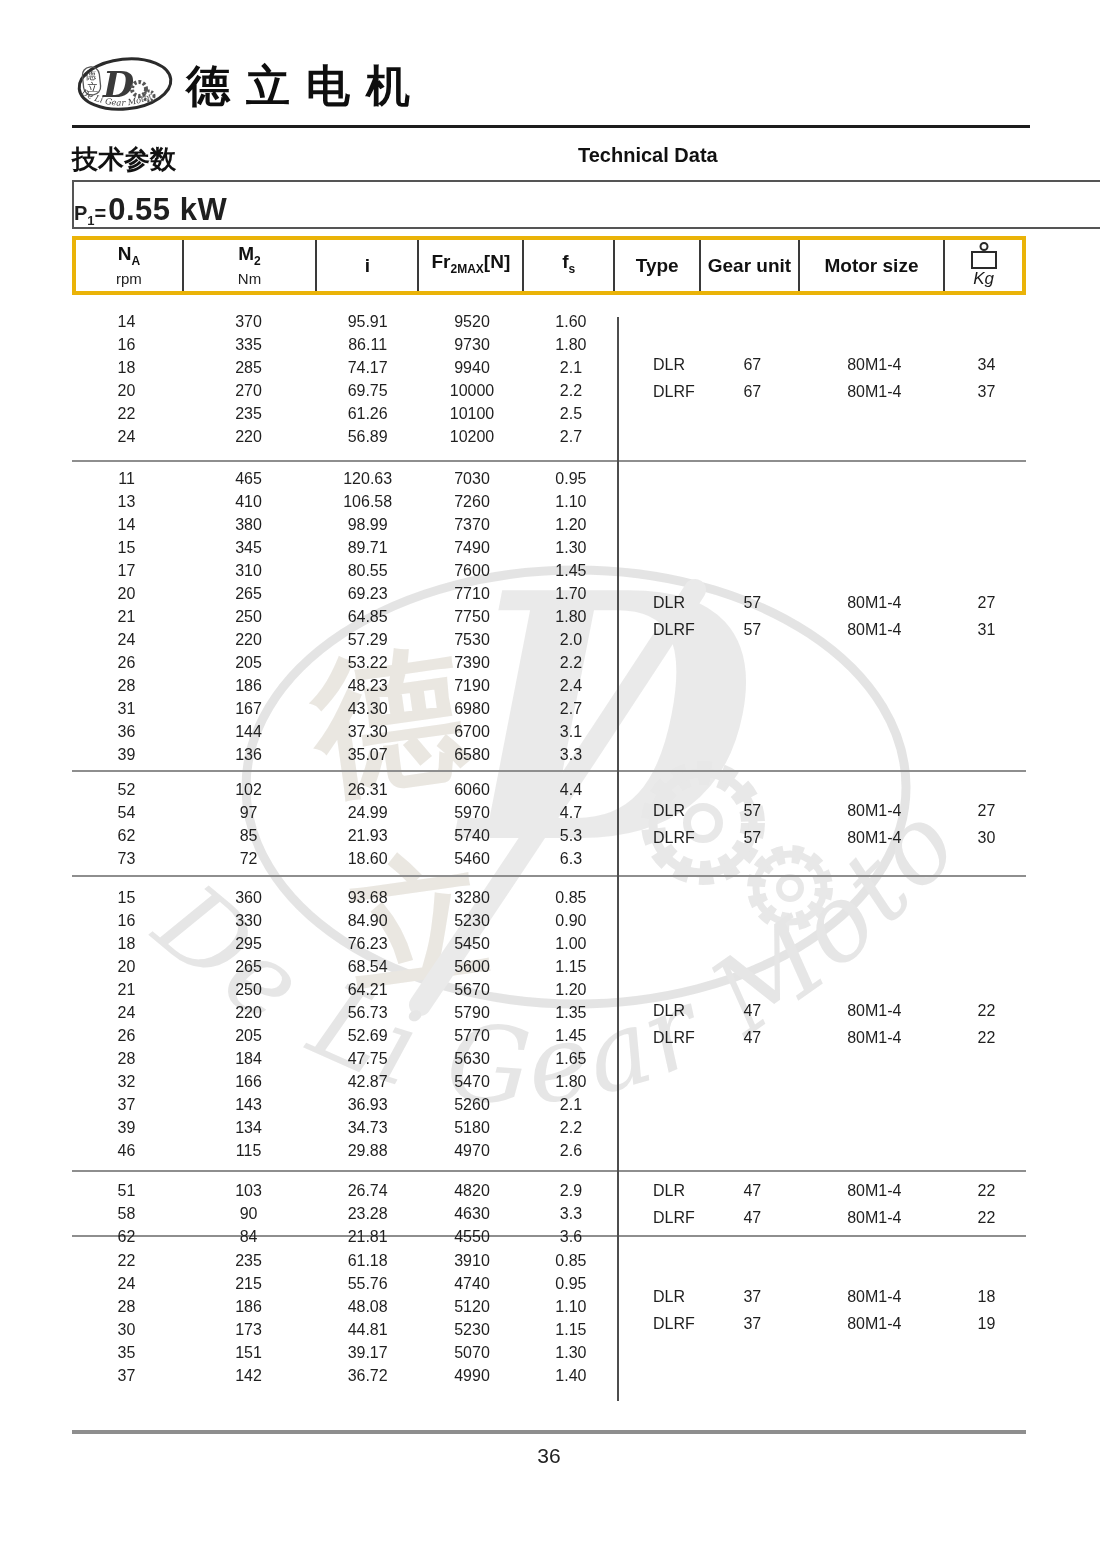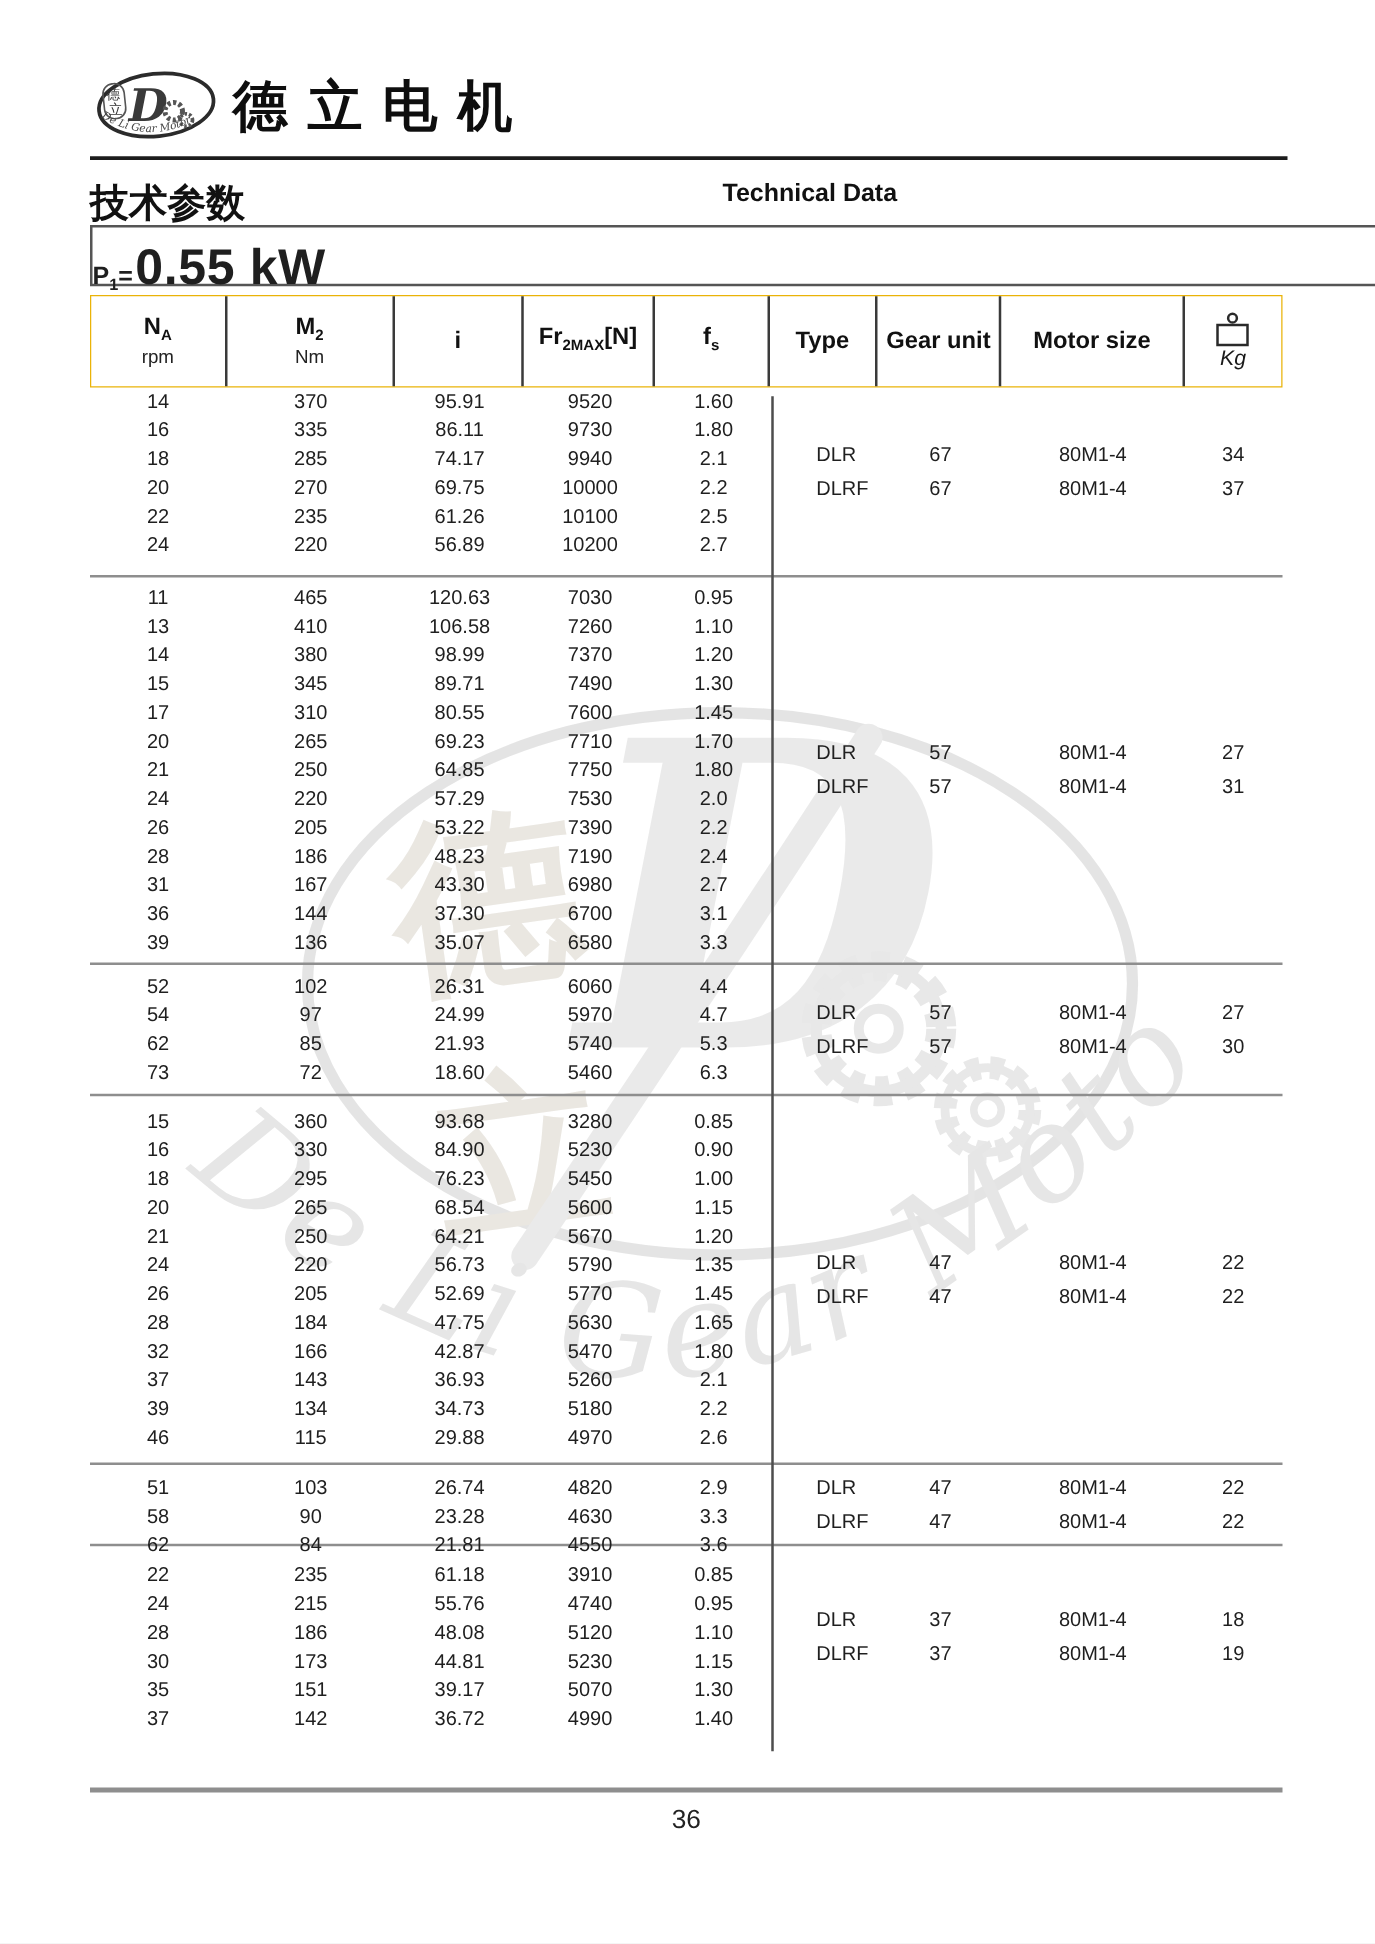--- a/index.html
+++ b/index.html
@@ -10,34 +10,34 @@
   }
   .wm{position:absolute;left:0;top:0;z-index:0;pointer-events:none;}
   .content{position:absolute;left:0;top:0;width:1100px;height:1555px;z-index:1;}
 
   .logo-svg{position:absolute;left:72px;top:54px;}
   .brand{
     position:absolute;left:186px;top:62px;font-family:"DejaVu Serif",serif;
     font-size:44px;font-weight:bold;letter-spacing:16px;color:#0e0e0e;line-height:1.1;
   }
   .rule-top{position:absolute;left:72px;top:125px;width:958px;height:3px;background:#1c1c1c;}
-  .sec-cn{position:absolute;left:72px;top:142px;font-size:31px;font-weight:bold;color:#111;}
+  .sec-cn{position:absolute;left:72px;top:142px;font-size:26px;font-weight:bold;color:#111;}
   .sec-en{position:absolute;left:578px;top:144px;font-size:20px;font-weight:bold;color:#111;}
 
   .title-box{
     position:absolute;left:72px;top:180px;width:1042px;height:49px;border:2px solid #555;
     display:flex;align-items:baseline;box-sizing:border-box;
     padding-top:10px;
   }
   .title-box .tp{font-size:20px;font-weight:bold;}
   .title-box .tp sub{font-size:13px;}
-  .title-box .tv{font-size:40px;font-weight:bold;margin-left:2px;letter-spacing:0.5px;}
+  .title-box .tv{font-size:31px;font-weight:bold;margin-left:2px;letter-spacing:0.5px;}
 
   .thead{
-    position:absolute;left:72px;top:236px;width:954px;height:74px;border:1px solid #eab308;
+    position:absolute;left:72px;top:236px;width:954px;height:59px;border:4px solid #eab308;
     display:flex;box-sizing:border-box;background:transparent;
   }
   .th{
     border-right:2px solid #3a3a3a;display:flex;flex-direction:column;
     justify-content:center;align-items:center;box-sizing:border-box;
   }
   .th:last-child{border-right:none;flex:1;}
   .th .h-main{font-size:19px;font-weight:bold;line-height:20px;color:#111;}
   .th .h-main sub{font-size:12px;font-weight:bold;}
   .th .h-unit{font-size:15px;line-height:16px;color:#222;}

